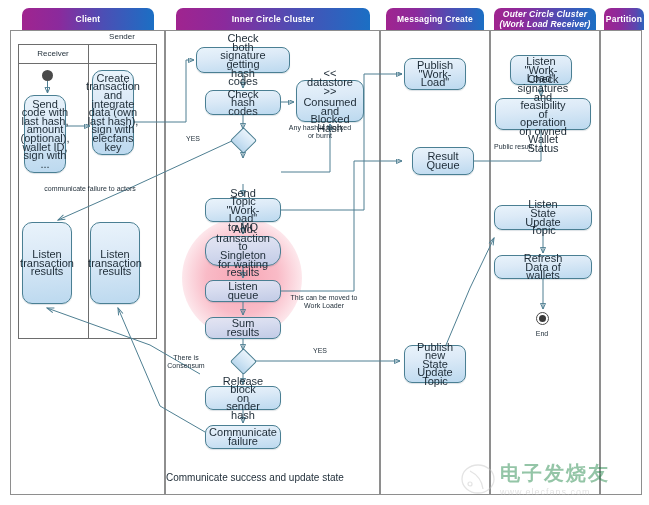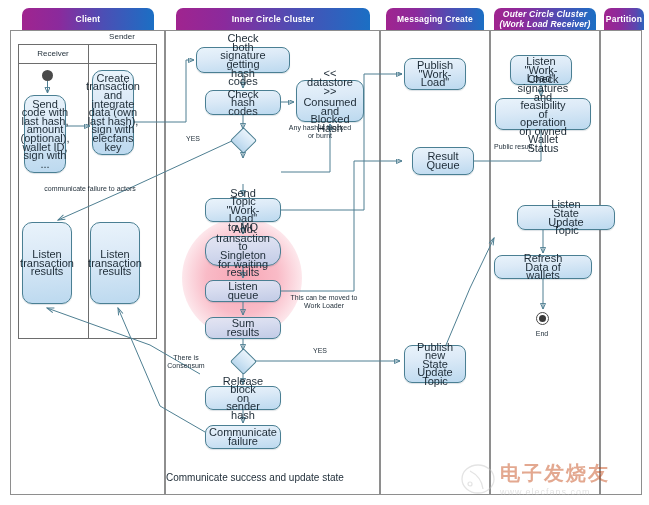--- a/index.html
+++ b/index.html
@@ -64,21 +64,21 @@
   
   .glow{position:absolute;border-radius:50%;z-index:1;
     background:radial-gradient(circle,rgba(247,161,177,.95) 0%,rgba(248,175,189,.85) 42%,rgba(250,200,210,.45) 70%,rgba(255,235,240,0) 100%);}
 
   
   svg.conn{position:absolute;left:0;top:0;width:649px;height:505px;z-index:3;pointer-events:none;}
   svg.conn path,svg.conn line{fill:none;stroke:#4f7f92;stroke-width:1;}
 
   
   .wm{position:absolute;z-index:6;opacity:.45;}
-  .wm .cn{font-size:20px;color:#c2410c;letter-spacing:2px;font-weight:bold;}
+  .wm .cn{font-size:20px;color:#15803d;letter-spacing:2px;font-weight:bold;}
   .wm .url{font-size:9px;color:#bdbdbd;letter-spacing:1px;}
 </style>
 </head>
 <body>
 
 <div id="stage">
 
   <div class="glow" style="left:182px;top:218px;width:120px;height:120px;"></div>
 
   <div class="lane-frame" style="left:10px;  top:30px; width:155px; height:465px;"></div>
@@ -192,21 +192,21 @@
   </div>
 
   <div class="node" style="left:510px;top:55px;width:62px;height:30px;">
     <span>Listen "Work-Load"</span>
   </div>
 
   <div class="node" style="left:495px;top:98px;width:96px;height:32px;">
     <span>Check signatures and feasibility of operation on owned Wallet Status</span>
   </div>
 
-  <div class="node" style="left:494px;top:205px;width:98px;height:25px;margin-left:23px;">
+  <div class="node" style="left:494px;top:205px;width:98px;height:25px;">
     <span>Listen State Update Topic</span>
   </div>
 
   <div class="node" style="left:494px;top:255px;width:98px;height:24px;">
     <span>Refresh Data of wallets</span>
   </div>
 
   <div class="enddot" style="left:536px;top:312px;">
       <i></i>
     </div>

